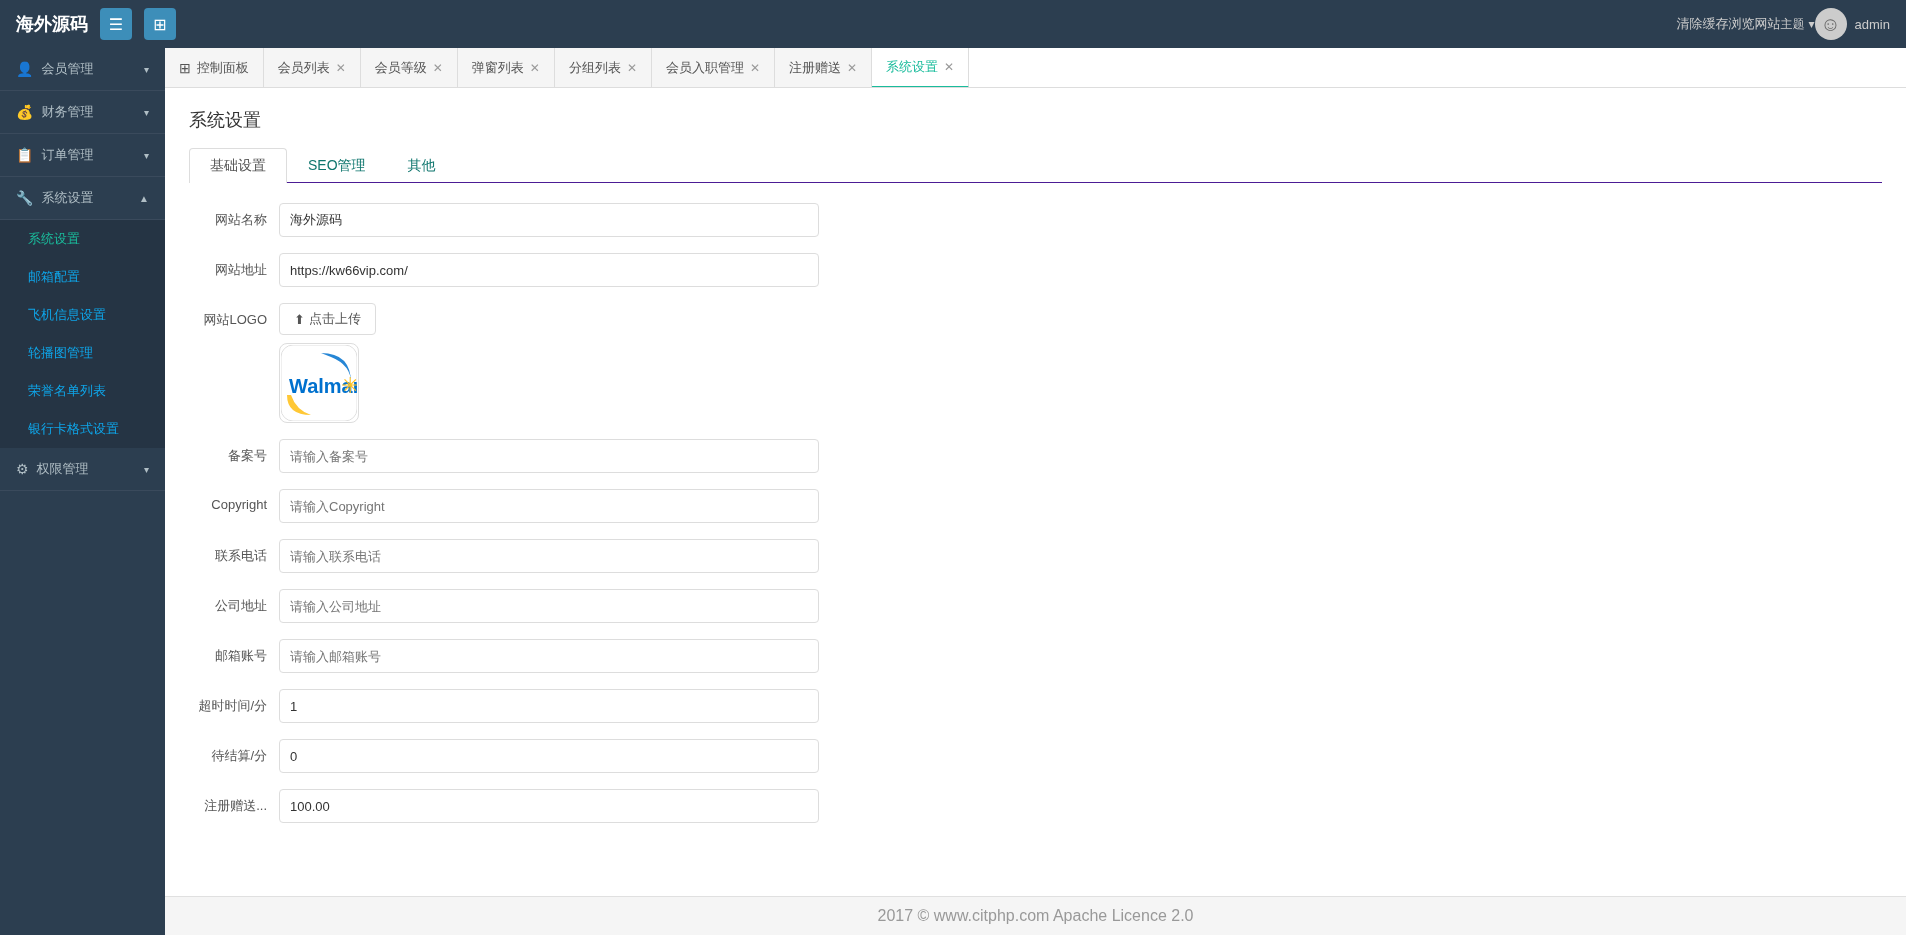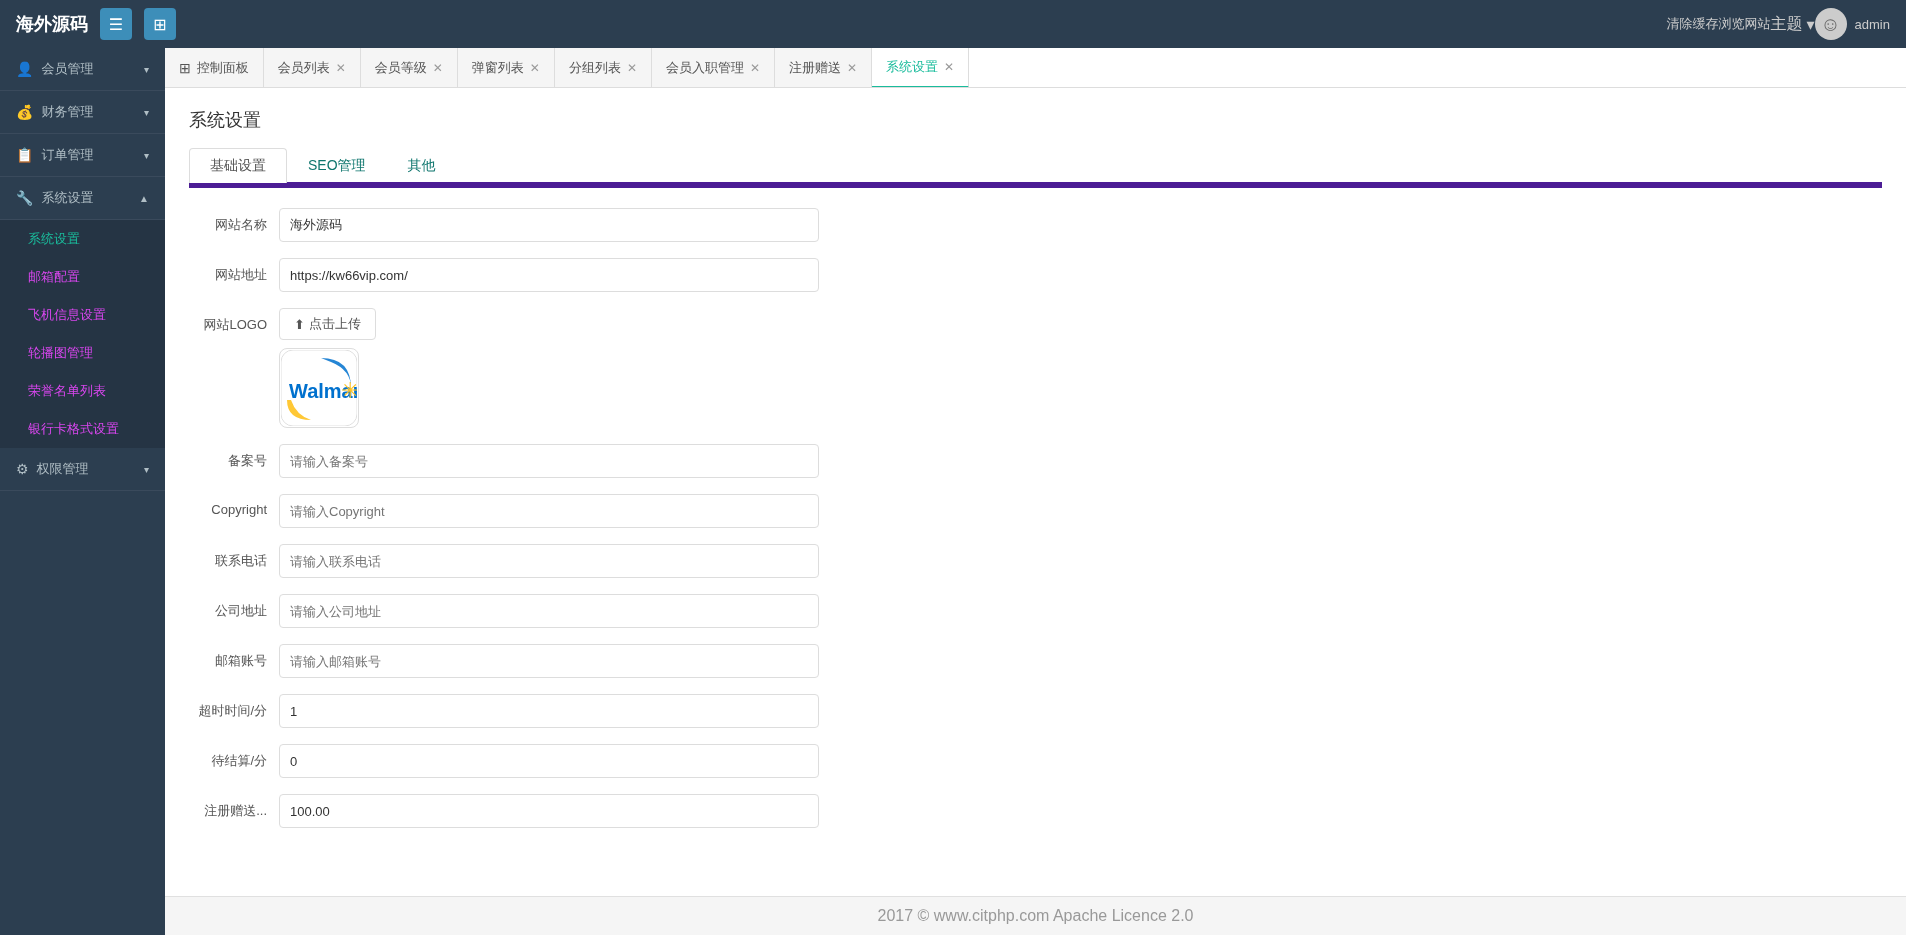--- a/index.html
+++ b/index.html
@@ -35,21 +35,21 @@
       border: none;
       color: #ccc;
       cursor: pointer;
       font-size: 13px;
     }
     .theme-btn {
       background: transparent;
       border: none;
       color: #ccc;
       cursor: pointer;
-      font-size: 16px;
+      font-size: 12px;
       display: flex; align-items: center; gap: 4px;
     }
     .admin-area { display: flex; align-items: center; gap: 8px; color: #ccc; font-size: 13px; cursor: pointer; }
     .admin-avatar {
       width: 32px; height: 32px; border-radius: 50%;
       background: #ccc; display: flex; align-items: center; justify-content: center;
       font-size: 20px; color: #666;
     }
 
     
@@ -74,21 +74,21 @@
       border-bottom: 1px solid #3a4a5c;
       user-select: none;
     }
     .sidebar-item-icon { margin-right: 8px; font-size: 14px; }
     .sidebar-item-label { flex: 1; }
     .sidebar-item-arrow { font-size: 10px; }
     .sidebar-sub-item {
       display: flex;
       align-items: center;
       padding: 10px 16px 10px 28px;
-      color: #d946ef;
+      color: #0ea5e9;
       cursor: pointer;
       font-size: 13px;
       background: #253444;
     }
     .sidebar-sub-item.active { color: #1abc9c; }
 
     
     .content-area {
       flex: 1;
       display: flex;
@@ -137,21 +137,21 @@
     .page-title {
       font-size: 18px;
       font-weight: normal;
       color: #333;
       margin-bottom: 16px;
     }
 
     
     .sub-tabs {
       display: flex;
-      border-bottom: 6px solid #4c1d95;
+      border-bottom: 1px solid #4c1d95;
       margin-bottom: 20px;
     }
     .sub-tab {
       padding: 8px 20px;
       cursor: pointer;
       font-size: 14px;
       color: #0f766e;
       border: 1px solid transparent;
       border-bottom: none;
       margin-bottom: -1px;

